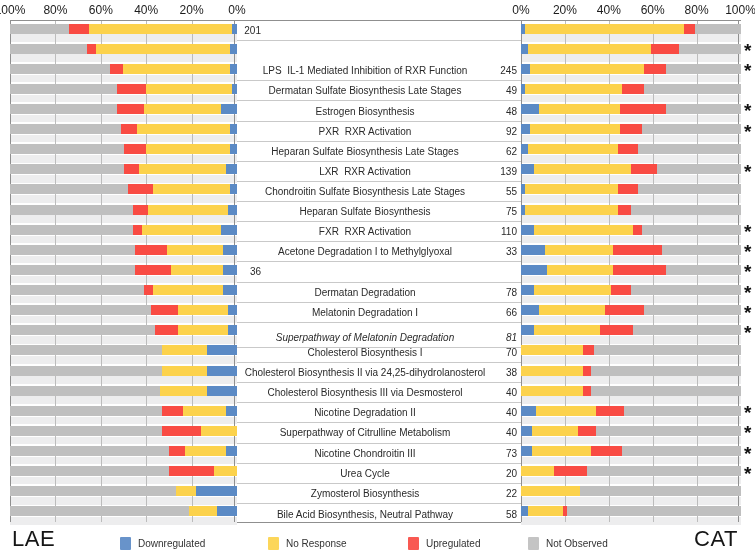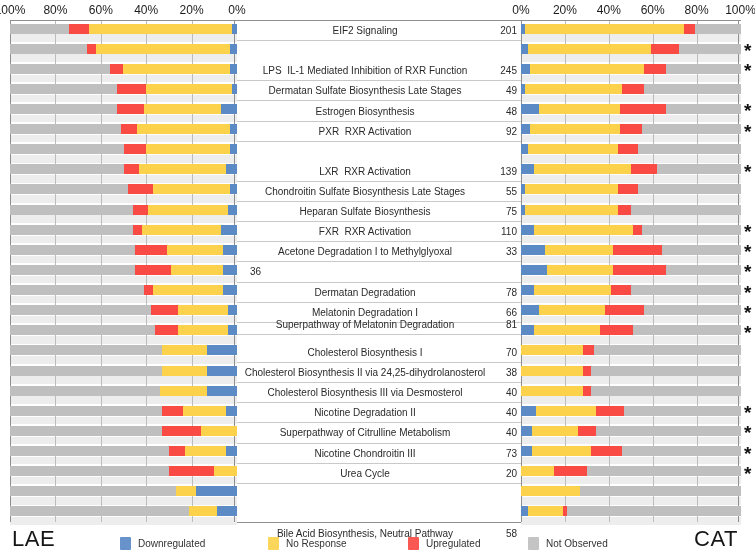--- a/index.html
+++ b/index.html
@@ -244,39 +244,42 @@
       </div>
       <div class="bar" style="top: 485.38px;">
         <span style="width: 79%; background: rgb(191, 191, 191);"></span>
         <span style="width: 0%; background: rgb(249, 75, 67);"></span>
         <span style="width: 12%; background: rgb(252, 210, 76);"></span>
         <span style="width: 9%; background: rgb(91, 138, 197);"></span>
       </div>
     </div>
   <div id="pathTable">
       <div class="prow" style="top: 0px; height: 20.12px;">
-        <div class="pname">EIF2 Signaling</div>
         <div class="pcount">201</div>
       </div>
       <div class="prow" style="top: 40.24px; height: 20.12px;">
         <div class="pname">LPS  IL-1 Mediated Inhibition of RXR Function</div>
         <div class="pcount">245</div>
       </div>
       <div class="prow" style="top: 60.36px; height: 20.12px;">
         <div class="pname">Dermatan Sulfate Biosynthesis Late Stages</div>
         <div class="pcount">49</div>
       </div>
       <div class="prow" style="top: 80.48px; height: 20.12px;">
         <div class="pname">Estrogen Biosynthesis</div>
         <div class="pcount">48</div>
       </div>
       <div class="prow" style="top: 100.6px; height: 20.12px;">
         <div class="pname">PXR  RXR Activation</div>
         <div class="pcount">92</div>
       </div>
+      <div class="prow" style="top: 120.72px; height: 20.12px;">
+        <div class="pname">Heparan Sulfate Biosynthesis Late Stages</div>
+        <div class="pcount">62</div>
+      </div>
       <div class="prow" style="top: 140.84px; height: 20.12px;">
         <div class="pname">LXR  RXR Activation</div>
         <div class="pcount">139</div>
       </div>
       <div class="prow" style="top: 160.96px; height: 20.12px;">
         <div class="pname">Chondroitin Sulfate Biosynthesis Late Stages</div>
         <div class="pcount">55</div>
       </div>
       <div class="prow" style="top: 181.08px; height: 20.12px;">
         <div class="pname">Heparan Sulfate Biosynthesis</div>
@@ -294,21 +297,21 @@
         <div class="pcount">36</div>
       </div>
       <div class="prow" style="top: 261.56px; height: 20.12px;">
         <div class="pname">Dermatan Degradation</div>
         <div class="pcount">78</div>
       </div>
       <div class="prow" style="top: 281.68px; height: 20.12px;">
         <div class="pname">Melatonin Degradation I</div>
         <div class="pcount">66</div>
       </div>
-      <div class="prow" style="top: 294px; height: 20.12px;">
+      <div class="prow" style="top: 307px; height: 20.12px; font-style: italic;">
         <div class="pname">Superpathway of Melatonin Degradation</div>
         <div class="pcount">81</div>
       </div>
       <div class="prow" style="top: 321.92px; height: 20.12px;">
         <div class="pname">Cholesterol Biosynthesis I</div>
         <div class="pcount">70</div>
       </div>
       <div class="prow" style="top: 342.04px; height: 20.12px;">
         <div class="pname">Cholesterol Biosynthesis II via 24,25-dihydrolanosterol</div>
         <div class="pcount">38</div>
@@ -326,21 +329,25 @@
         <div class="pcount">40</div>
       </div>
       <div class="prow" style="top: 422.52px; height: 20.12px;">
         <div class="pname">Nicotine Chondroitin III</div>
         <div class="pcount">73</div>
       </div>
       <div class="prow" style="top: 442.64px; height: 20.12px;">
         <div class="pname">Urea Cycle</div>
         <div class="pcount">20</div>
       </div>
-      <div class="prow last" style="top: 502px; height: 20.12px;">
+      <div class="prow" style="top: 462.76px; height: 20.12px;">
+        <div class="pname">Zymosterol Biosynthesis</div>
+        <div class="pcount">22</div>
+      </div>
+      <div class="prow last" style="top: 483px; height: 20.12px;">
         <div class="pname">Bile Acid Biosynthesis, Neutral Pathway</div>
         <div class="pcount">58</div>
       </div>
     </div>
   <div class="chart" id="catChart">
       <div class="stripe" style="top: 13.3px;"></div>
       <div class="stripe" style="top: 33.42px;"></div>
       <div class="stripe" style="top: 53.54px;"></div>
       <div class="stripe" style="top: 73.66px;"></div>
       <div class="stripe" style="top: 93.78px;"></div>

